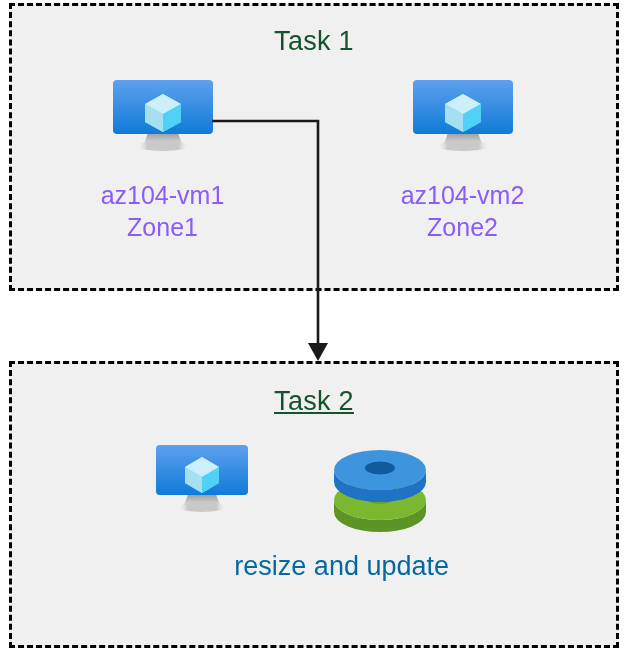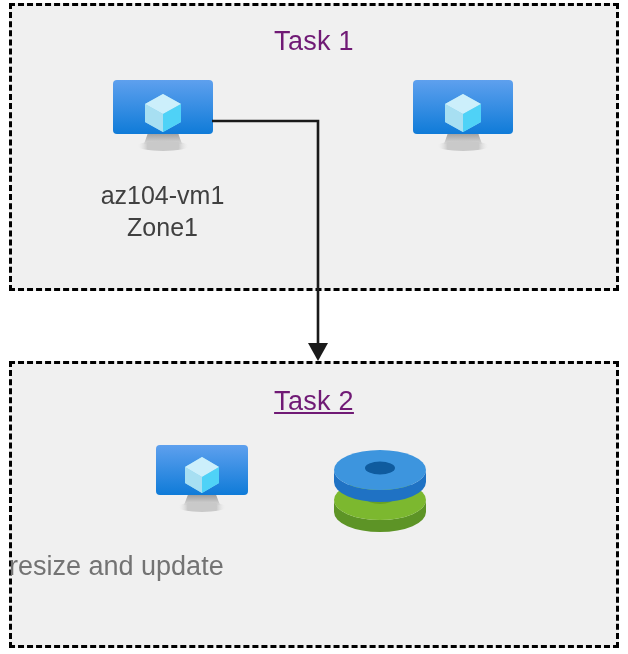--- a/index.html
+++ b/index.html
@@ -33,41 +33,41 @@
     top: 361px;
     width: 610px;
     height: 287px;
   }
 
   
   .task-title {
     position: absolute;
     width: 100%;
     text-align: center;
-    color: #701a75;
+    color: #14532d;
     font-size: 27px;
     font-weight: 400;
     letter-spacing: 0.3px;
     line-height: 1;
   }
   #task1-title { top: 28px; }
   #task2-title { top: 388px; text-decoration: underline; }
 
   
   .vm-node {
     position: absolute;
     text-align: center;
   }
   #vm1-node { left: 55px; top: 80px; width: 215px; }
   #vm2-node { left: 355px; top: 80px; width: 215px; }
 
   .vm-label {
     margin-top: 14px;
     font-size: 25px;
-    color: #404040;
+    color: #8b5cf6;
     line-height: 1.27;
     white-space: pre-line;
   }
 
   .vm-icon-wrap {
     width: 104px;
     margin: 0 auto;
     display: block;
   }
 
@@ -89,23 +89,23 @@
     position: absolute;
     left: 190px;
     top: 2px;
     width: 100px;
   }
   #task2-caption {
     position: absolute;
     left: 9px;
     top: 553px;
     width: 440px;
-    text-align: left;
+    text-align: right;
     font-size: 27px;
-    color: #737373;
+    color: #0369a1;
     line-height: 1;
   }
 
   
   #connector {
     position: absolute;
     left: 0;
     top: 0;
     width: 628px;
     height: 654px;
@@ -176,20 +176,22 @@
       <ellipse cx="52" cy="66" rx="26" ry="5" fill="url(#base2)"></ellipse>
       <rect x="2" y="0" width="100" height="54" rx="4" fill="url(#scr2)"></rect>
       <g>
         <polygon points="52,14 70,24 70,42 52,52 34,42 34,24" fill="#8fd4f2"></polygon>
         <polygon points="52,14 70,24 52,34 34,24" fill="#ccefFB"></polygon>
         <polygon points="52,34 70,24 70,42 52,52" fill="#4fd2f7"></polygon>
         <polygon points="52,34 34,24 34,42 52,52" fill="#a7dff2"></polygon>
       </g>
     </svg>
   </div>
+  <div class="vm-label">az104-vm2
+Zone2</div>
 </div>
 
 <div class="task-box" id="task2-box"></div>
 
 <div class="task-title" id="task2-title">Task 2</div>
 
 <div id="task2-icons">
 
   <div id="task2-vm-icon">
     <svg viewBox="0 0 96 78" width="96" height="78" xmlns="http://www.w3.org/2000/svg">

